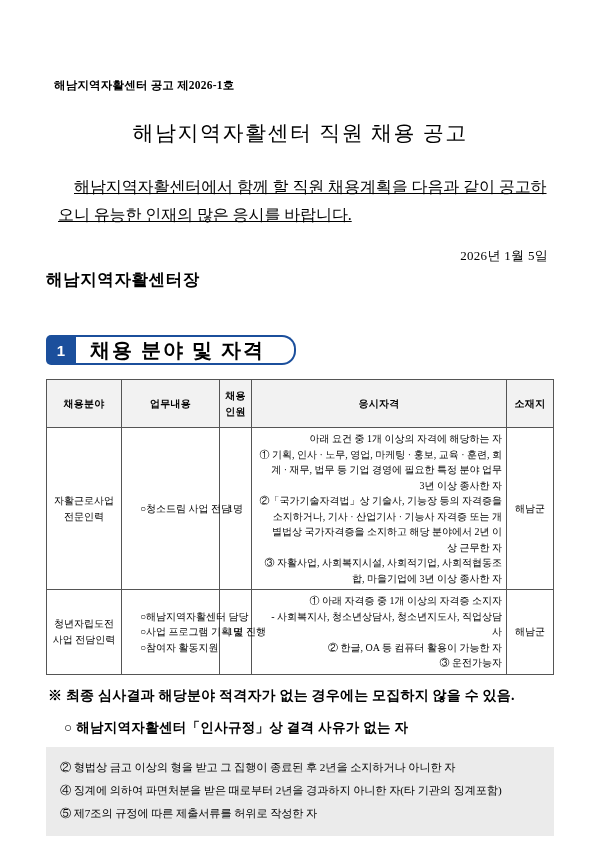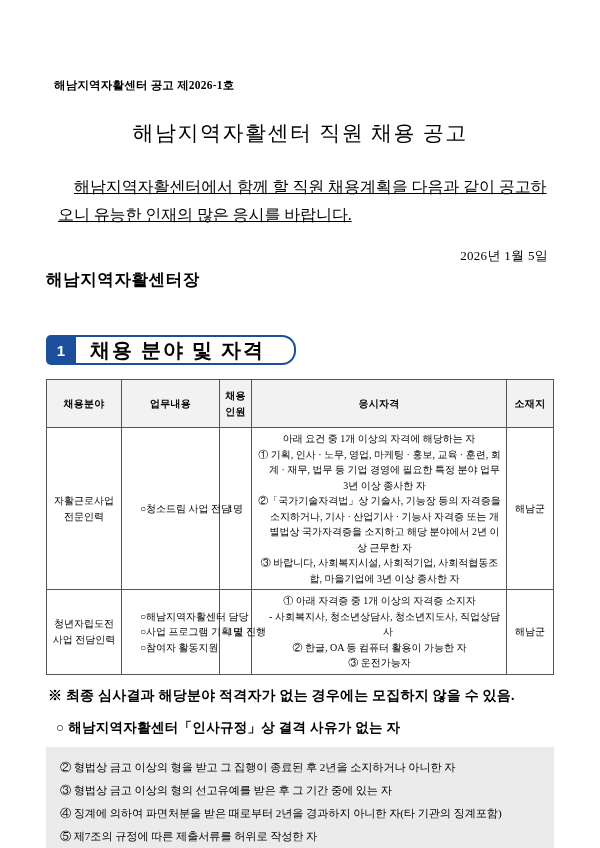--- a/index.html
+++ b/index.html
@@ -111,21 +111,21 @@
     text-align: center;
     font-weight: bold;
     font-size: 10px;
     letter-spacing: 0.3px;
     padding: 8px 2px;
   }
   td.c-field, td.c-count, td.c-region {
     text-align: center;
   }
   td.c-duty, td.c-qual {
-    text-align: center;
+    text-align: right;
   }
   td.c-duty { padding-left: 6px; }
   td.c-qual { padding-left: 8px; padding-right: 6px; }
   .duty-line {
     white-space: nowrap;
     text-indent: -9px;
     padding-left: 9px;
     margin-left: 14px;
   }
   .qual-line {
@@ -144,21 +144,21 @@
   
   .note {
     font-size: 14px;
     font-weight: bold;
     margin: 12px 0 14px 2px;
     letter-spacing: 0.2px;
   }
   .subhead {
     font-size: 13.5px;
     font-weight: bold;
-    margin: 0 0 10px 10px;
+    margin: 0 0 10px 18px;
     letter-spacing: 0.3px;
   }
   .gray-box {
     background: #ebebeb;
     padding: 9px 14px 11px 14px;
   }
   .gray-box .item {
     font-size: 11.2px;
     line-height: 2.08;
     text-indent: -14px;
@@ -212,21 +212,21 @@
           <div>전문인력</div>
         </td>
         <td class="c-duty">
           <div class="duty-line">○청소드림 사업 전담</div>
         </td>
         <td class="c-count">1명</td>
         <td class="c-qual">
           <div class="qual-line plain">아래 요건 중 1개 이상의 자격에 해당하는 자</div>
           <div class="qual-line">① 기획, 인사 · 노무, 영업, 마케팅 · 홍보, 교육 · 훈련, 회계 · 재무, 법무 등 기업 경영에 필요한 특정 분야 업무 3년 이상 종사한 자</div>
           <div class="qual-line">②「국가기술자격법」상 기술사, 기능장 등의 자격증을 소지하거나, 기사 · 산업기사 · 기능사 자격증 또는 개별법상 국가자격증을 소지하고 해당 분야에서 2년 이상 근무한 자</div>
-          <div class="qual-line">③ 바랍니다, 사회복지시설, 사회적기업, 사회적협동조합, 마을기업에 3년 이상 종사한 자</div>
+          <div class="qual-line">③ 자활사업, 사회복지시설, 사회적기업, 사회적협동조합, 마을기업에 3년 이상 종사한 자</div>
         </td>
         <td class="c-region">해남군</td>
       </tr>
       <tr>
         <td class="c-field">
           <div>청년자립도전</div>
           <div>사업 전담인력</div>
         </td>
         <td class="c-duty">
           <div class="duty-line">○해남지역자활센터 담당</div>
@@ -244,19 +244,18 @@
       </tr>
     </tbody>
   </table>
 
   <div class="note">※ 최종 심사결과 해당분야 적격자가 없는 경우에는 모집하지 않을 수 있음.</div>
 
   <div class="subhead">○ 해남지역자활센터「인사규정」상 결격 사유가 없는 자</div>
 
   <div class="gray-box">
     <div class="item">② 형법상 금고 이상의 형을 받고 그 집행이 종료된 후 2년을 소지하거나 아니한 자</div>
-    <div class="item">③ 형법상 금고 이상의 형의 선고유예를 받은 후 그 기간 중에 있는 자</div>
     <div class="item">④ 징계에 의하여 파면처분을 받은 때로부터 2년을 경과하지 아니한 자(타 기관의 징계포함)</div>
     <div class="item">⑤ 제7조의 규정에 따른 제출서류를 허위로 작성한 자</div>
 
   </div>
 
 </div>
 
 </body></html>

